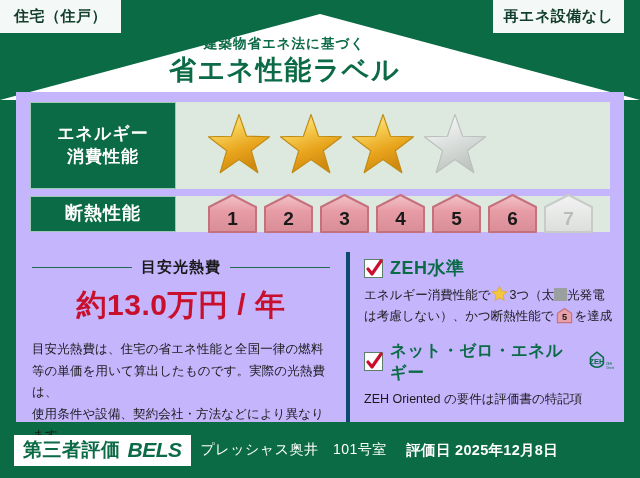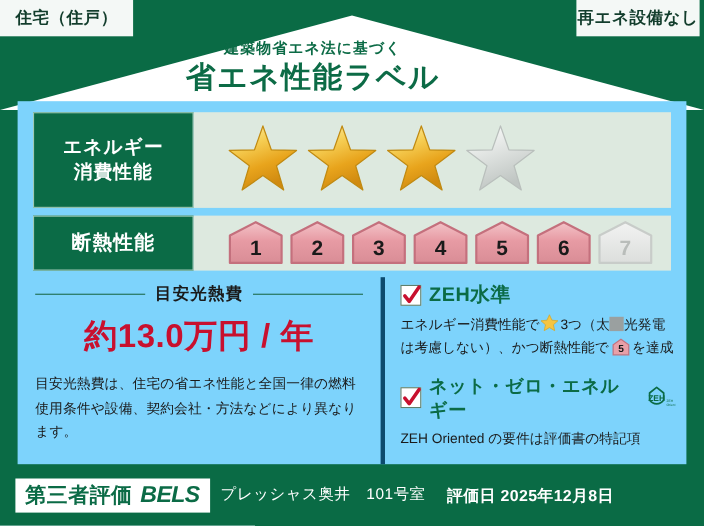--- a/index.html
+++ b/index.html
@@ -21,21 +21,21 @@
     background: #f4f8f6;
     color: #123d2c;
     font-weight: bold;
     font-size: 15px;
     letter-spacing: 0.5px;
     display: flex; align-items: center; justify-content: center;
     height: 33px;
     z-index: 6;
   }
   #badge-left  { left: 0;  width: 121px; font-family: Liberation Mono, monospace; }
-  #badge-right { right: 4px; width: 112px; margin-left: 12px; }
+  #badge-right { right: 16px; width: 131px; margin-left: 12px; }
 
   
   #roof {
     position: absolute;
     left: 0; top: 0; width: 640px; height: 100px;
     z-index: 2;
   }
 
   
   #heading {
@@ -58,33 +58,33 @@
     letter-spacing: 1.5px;
     line-height: 1.25;
     margin-top: 2px;
   }
 
   
   #body-panel {
     position: absolute;
     left: 16px; top: 92px;
     width: 608px; height: 330px;
-    background: #7dd3fc;
+    background: #c4b5fd;
     z-index: 4;
   }
 
   
   .rating-row {
     position: absolute;
     left: 14px;
     display: flex;
     align-items: stretch;
   }
   #row-energy { top: 10px;  width: 580px; height: 87px; }
-  #row-insul  { top: 104px; width: 580px; height: 50px; }
+  #row-insul  { top: 104px; width: 580px; height: 36px; }
 
   .row-label {
     background: #0b6b46;
     border: 1px solid #9ec9b4;
     color: #ffffff;
     font-weight: bold;
     display: flex;
     flex-direction: column;
     align-items: center;
     justify-content: center;
@@ -374,20 +374,21 @@
 
       <div id="lower-left">
         <div id="cost-heading">
           <span class="rule"></span>
           <span id="cost-heading-text">目安光熱費</span>
           <span class="rule"></span>
         </div>
         <div id="cost-amount">約13.0万円 / 年</div>
         <div id="cost-note">
           <div>目安光熱費は、住宅の省エネ性能と全国一律の燃料</div>
+          <div>等の単価を用いて算出したものです。実際の光熱費は、</div>
           <div>使用条件や設備、契約会社・方法などにより異なります。</div>
         </div>
       </div>
 
       <div id="lower-right">
 
         <div id="zeh-block-1">
           <div class="check-head">
             <span class="check-box">
               <svg width="17" height="22" viewBox="0 0 17 22">

